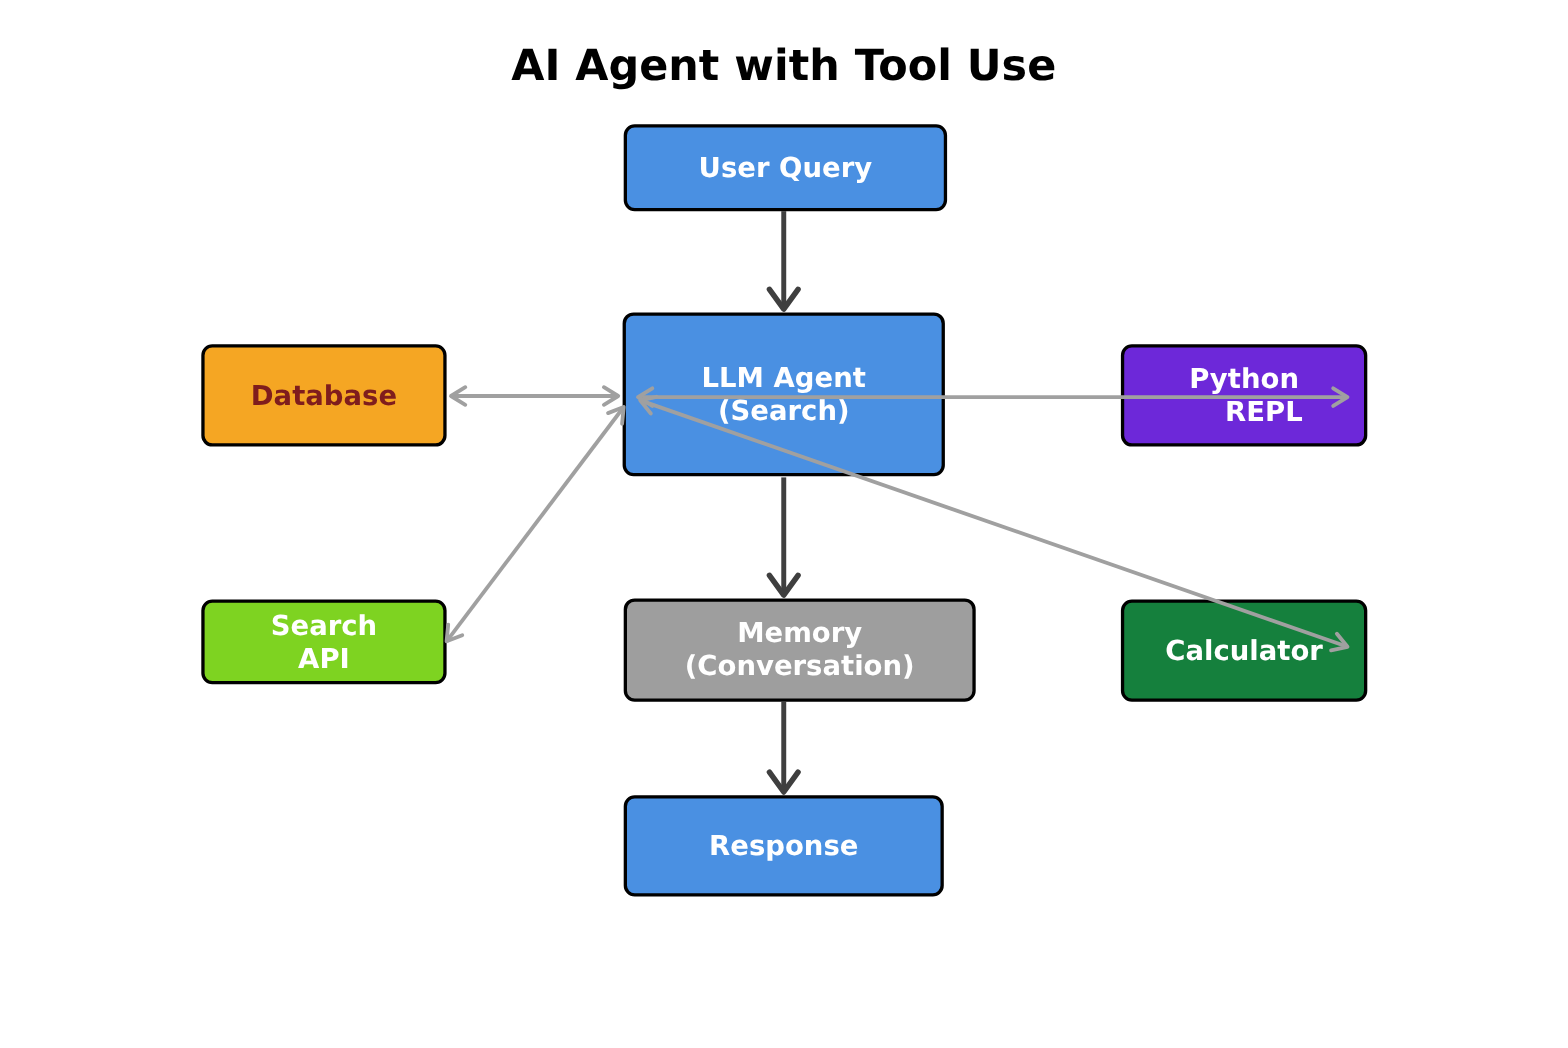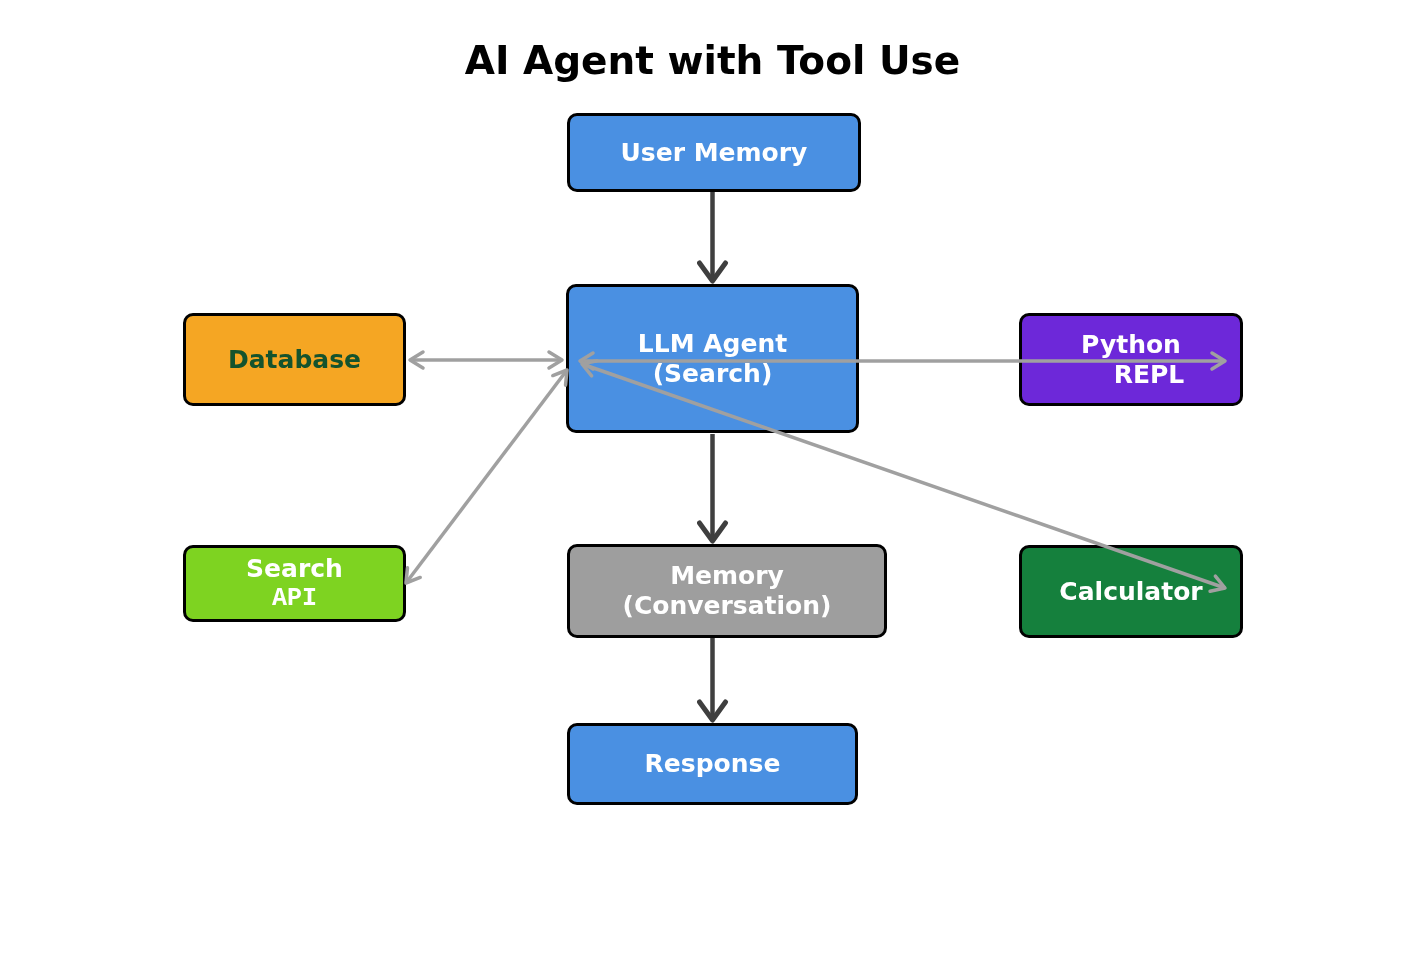--- a/index.html
+++ b/index.html
@@ -38,45 +38,45 @@
       <marker id="head-flow" markerUnits="userSpaceOnUse" markerWidth="30" markerHeight="32" viewBox="0 0 30 32" refX="23" refY="16" orient="auto-start-reverse">
         <path d="M5,3 L23,16 L5,29" fill="none" stroke="#3f3f3f" stroke-width="5" stroke-linecap="round" stroke-linejoin="round"></path>
       </marker>
     </defs>
   <line x1="712.5" y1="192" x2="712.5" y2="281" class="edge-flow" marker-end="url(#head-flow)"></line>
       <line x1="712.5" y1="434" x2="712.5" y2="541" class="edge-flow" marker-end="url(#head-flow)"></line>
       <line x1="712.5" y1="638" x2="712.5" y2="720" class="edge-flow" marker-end="url(#head-flow)"></line>
     </svg>
 
   <div class="node" style="left: 567px; top: 113px; width: 294px; height: 79px; background: rgb(74, 144, 226); border-color: rgb(0, 0, 0);">
-      <div class="node-label" style="color: rgb(255, 255, 255);">User Memory</div>
+      <div class="node-label" style="color: rgb(255, 255, 255);">User Query</div>
     </div>
     <div class="node" style="left: 566px; top: 284px; width: 293px; height: 149px; background: rgb(74, 144, 226); border-color: rgb(0, 0, 0);">
       <div class="node-label" style="color: rgb(255, 255, 255);">LLM Agent</div>
       <div class="node-label" style="color: rgb(255, 255, 255);">(Search)</div>
     </div>
     <div class="node" style="left: 183px; top: 313px; width: 223px; height: 93px; background: rgb(245, 166, 35); border-color: rgb(0, 0, 0);">
-      <div class="node-label" style="color: #14532d;">Database</div>
+      <div class="node-label" style="color: #7f1d1d;">Database</div>
     </div>
     <div class="node" style="left: 1019px; top: 313px; width: 224px; height: 93px; background: #6d28d9; border-color: rgb(0, 0, 0);">
       <div class="node-label" style="color: rgb(255, 255, 255);">Python</div>
       <div class="node-label" style="color: rgb(255, 255, 255); margin-left: 36px;">REPL</div>
     </div>
     <div class="node" style="left: 183px; top: 545px; width: 223px; height: 77px; background: rgb(126, 211, 33); border-color: rgb(0, 0, 0);">
       <div class="node-label" style="color: rgb(255, 255, 255);">Search</div>
-      <div class="node-label" style="color: rgb(255, 255, 255); font-family: Liberation Mono, monospace;">API</div>
+      <div class="node-label" style="color: rgb(255, 255, 255);">API</div>
     </div>
     <div class="node" style="left: 567px; top: 544px; width: 320px; height: 94px; background: rgb(158, 158, 158); border-color: rgb(0, 0, 0);">
       <div class="node-label" style="color: rgb(255, 255, 255);">Memory</div>
       <div class="node-label" style="color: rgb(255, 255, 255);">(Conversation)</div>
     </div>
     <div class="node" style="left: 1019px; top: 545px; width: 224px; height: 93px; background: #15803d; border-color: rgb(0, 0, 0);">
       <div class="node-label" style="color: rgb(255, 255, 255);">Calculator</div>
     </div>
-    <div class="node" style="left: 567px; top: 723px; width: 291px; height: 82px; background: rgb(74, 144, 226); border-color: rgb(0, 0, 0);">
+    <div class="node" style="left: 567px; top: 723px; width: 291px; height: 92px; background: rgb(74, 144, 226); border-color: rgb(0, 0, 0);">
       <div class="node-label" style="color: rgb(255, 255, 255);">Response</div>
     </div>
     <svg id="tool-layer" class="layer" width="1425" height="953" viewBox="0 0 1425 953">
     <defs>
       <marker id="head-tool" markerUnits="userSpaceOnUse" markerWidth="22" markerHeight="22" viewBox="0 0 22 22" refX="17" refY="11" orient="auto-start-reverse">
         <path d="M4,3 L17,11 L4,19" fill="none" stroke="#a0a0a0" stroke-width="3.5" stroke-linecap="round" stroke-linejoin="round"></path>
       </marker>
     </defs>
   <line x1="562" y1="360" x2="410" y2="360" class="edge-tool" marker-end="url(#head-tool)" marker-start="url(#head-tool)"></line>
       <line x1="580" y1="361" x2="1225" y2="361" class="edge-tool" marker-end="url(#head-tool)" marker-start="url(#head-tool)"></line>

